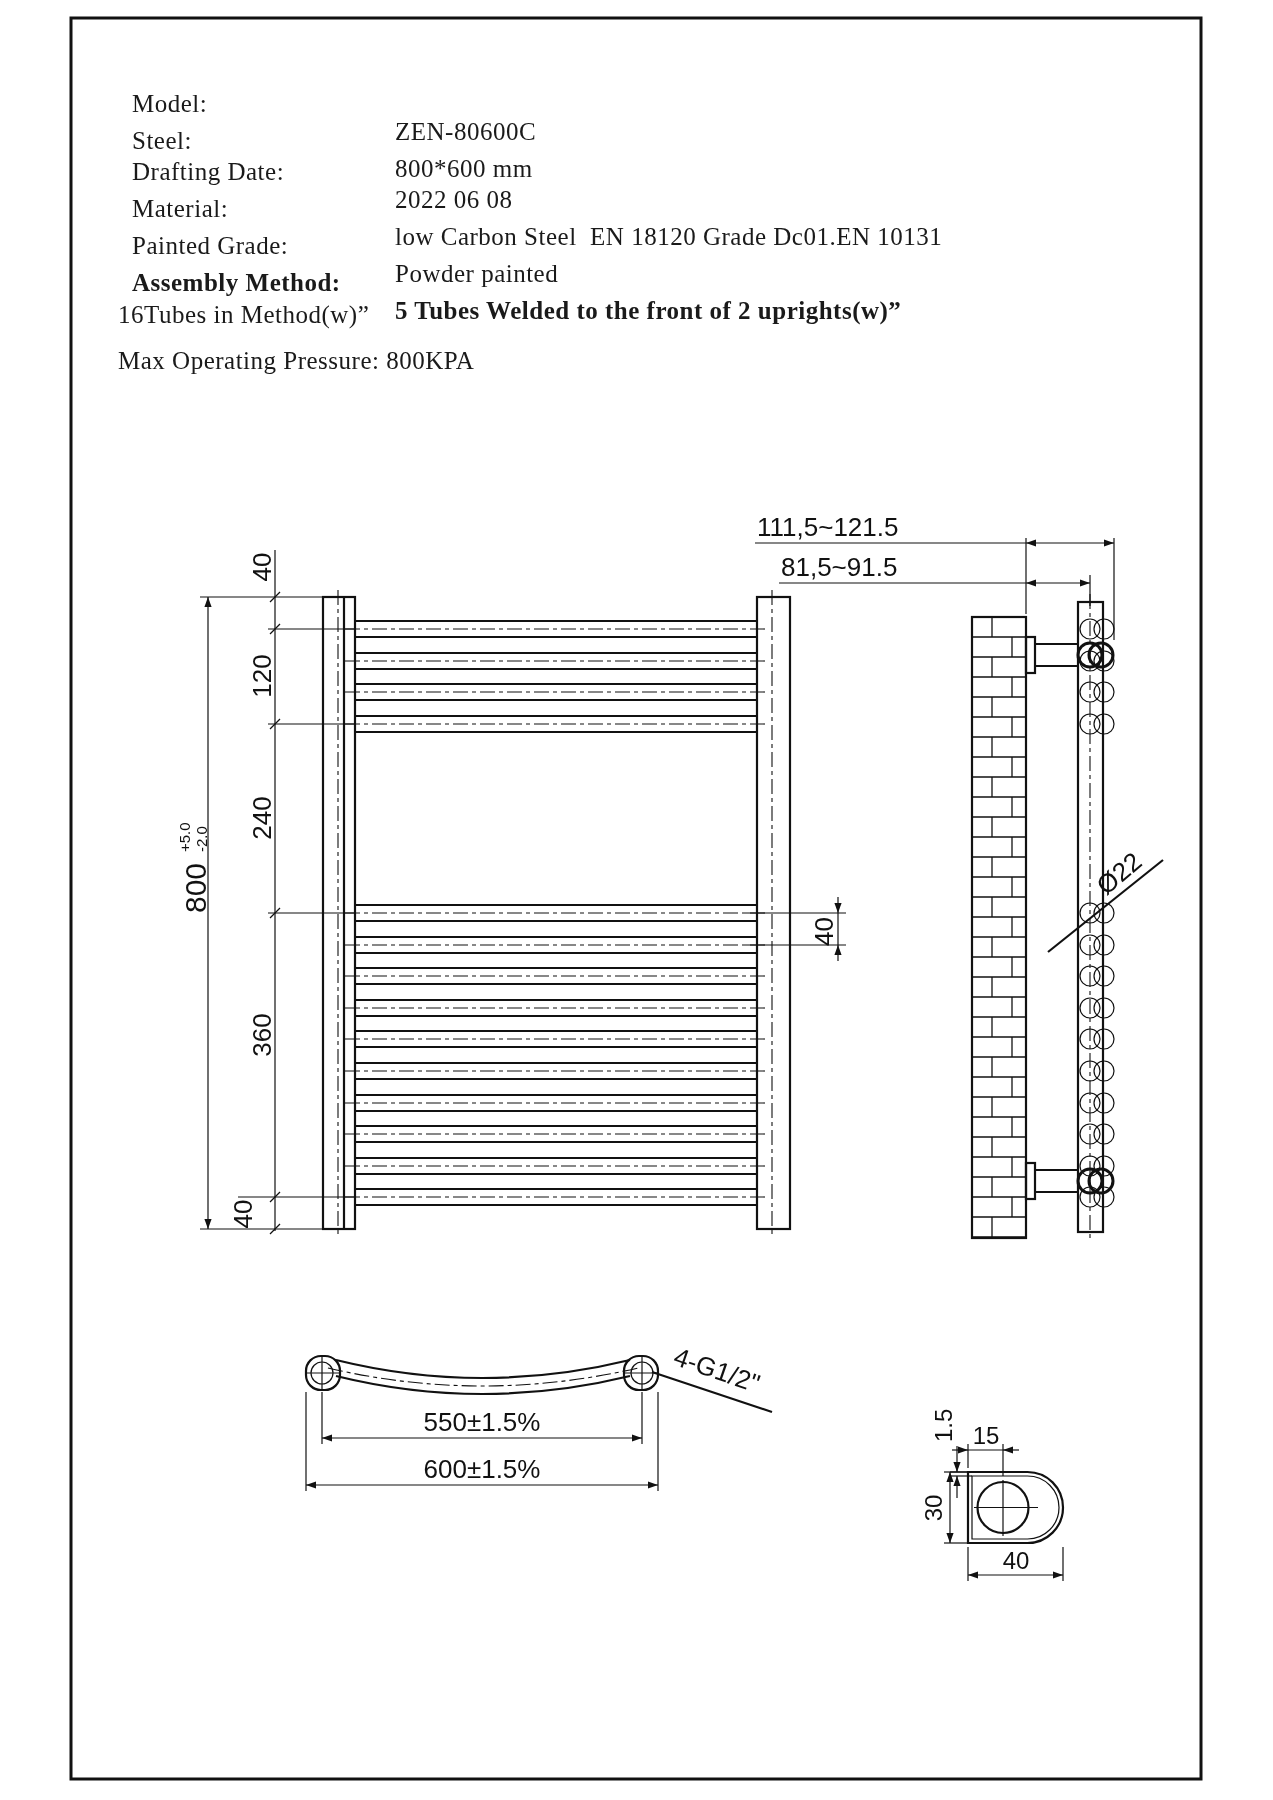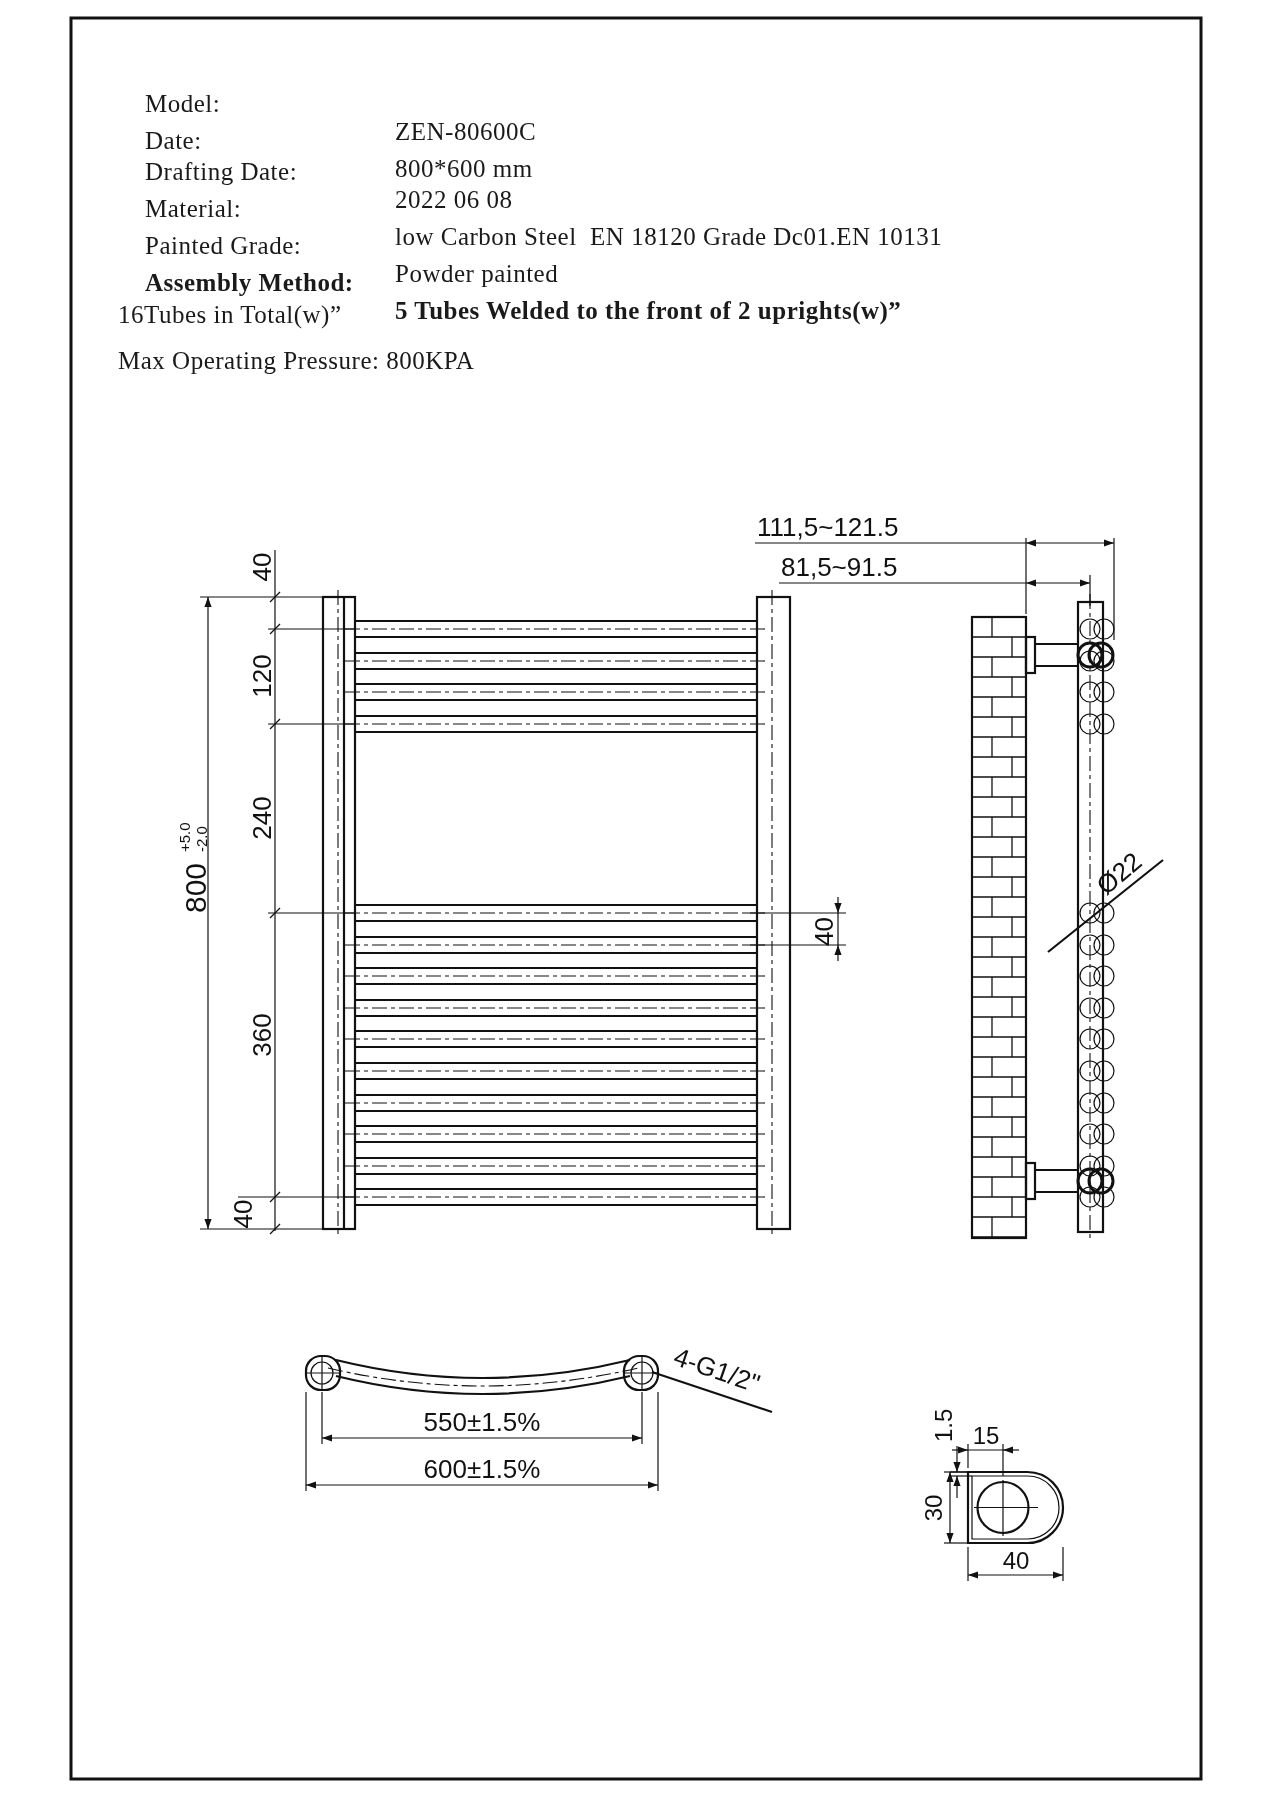--- a/index.html
+++ b/index.html
@@ -1,21 +1,21 @@
 <!DOCTYPE html>
 <html><head>
 <meta charset="utf-8">
 <style>
   html,body{margin:0;padding:0;}
   body{
     width:1273px;height:1800px;position:relative;background:#fff;overflow:hidden;
     font-family:"Liberation Serif", serif;
   }
   .spec-row{position:absolute;white-space:pre;color:#1a1a1a;font-size:25px;letter-spacing:0.5px;}
-  .spec-label{position:absolute;left:145px;}
+  .spec-label{position:absolute;left:132px;}
   .spec-value{position:absolute;left:395px;}
   .spec-full{position:absolute;left:118px;}
   svg text{font-family:"Liberation Sans", sans-serif;fill:#111;}
   .dimtxt{font-size:26px;}
   .dimtxt-sm{font-size:24px;}
   .tol{font-size:15px;}
   .big{font-size:30px;}
   .thin{stroke:#111;stroke-width:1.2;fill:none;}
   .obj{stroke:#111;stroke-width:2.2;fill:none;}
   .obj3{stroke:#111;stroke-width:3;fill:none;}
@@ -23,41 +23,41 @@
 </style>
 </head>
 <body>
 
 <div>
   <div class="spec-row" style="top:62px;">
     <span class="spec-label">Model:</span>
     <span class="spec-value">ZEN-80600C</span>
   </div>
   <div class="spec-row" style="top:99px;">
-    <span class="spec-label">Date:</span>
+    <span class="spec-label">Steel:</span>
     <span class="spec-value">800*600 mm</span>
   </div>
   <div class="spec-row" style="top:130px;">
     <span class="spec-label">Drafting Date:</span>
     <span class="spec-value">2022 06 08</span>
   </div>
   <div class="spec-row" style="top:167px;text-align:right;">
     <span class="spec-label">Material:</span>
     <span class="spec-value">low Carbon Steel  EN 18120 Grade Dc01.EN 10131</span>
   </div>
   <div class="spec-row" style="top:204px;">
     <span class="spec-label">Painted Grade:</span>
     <span class="spec-value">Powder painted</span>
   </div>
   <div class="spec-row" style="top:241px;font-weight:bold;">
     <span class="spec-label">Assembly Method:</span>
     <span class="spec-value">5 Tubes Welded to the front of 2 uprights(w)”</span>
   </div>
   <div class="spec-row" style="top:273px;">
-    <span class="spec-full">16Tubes in Total(w)”</span>
+    <span class="spec-full">16Tubes in Method(w)”</span>
   </div>
   <div class="spec-row" style="top:319px;">
     <span class="spec-full">Max Operating Pressure: 800KPA</span>
   </div>
 </div>
 
 <svg width="1273" height="1800" viewBox="0 0 1273 1800" style="position:absolute;left:0;top:0;">
   <defs>
     <marker id="ma" viewBox="0 0 10 10" refX="9.5" refY="5" markerWidth="9" markerHeight="9" orient="auto-start-reverse">
       <path d="M0 1.6 L9.5 5 L0 8.4 Z" fill="#111"></path>

